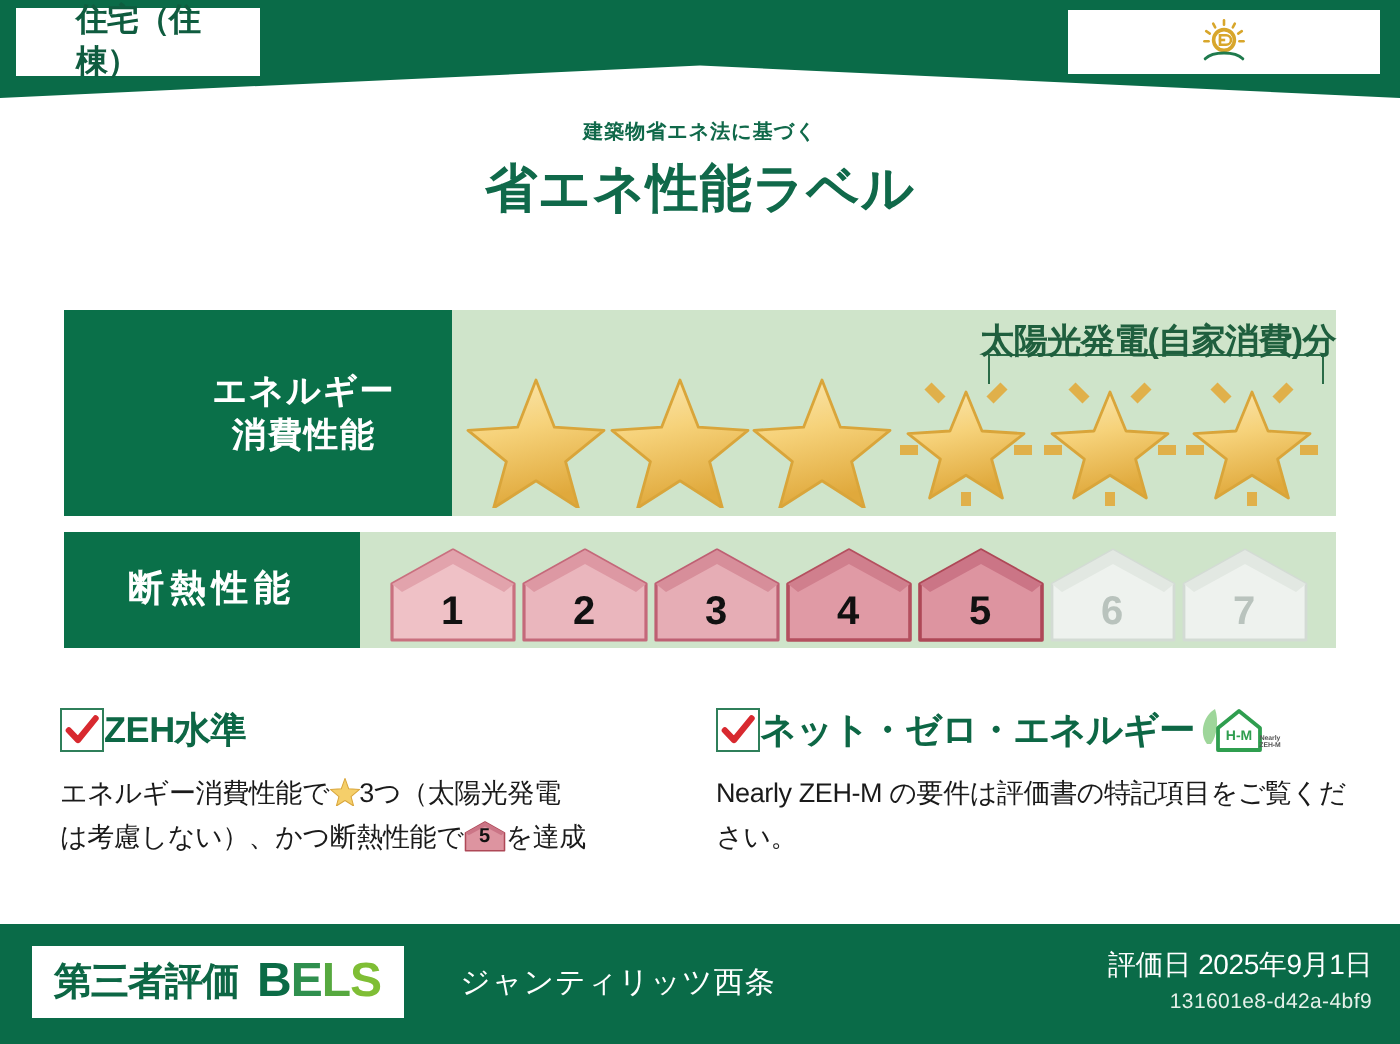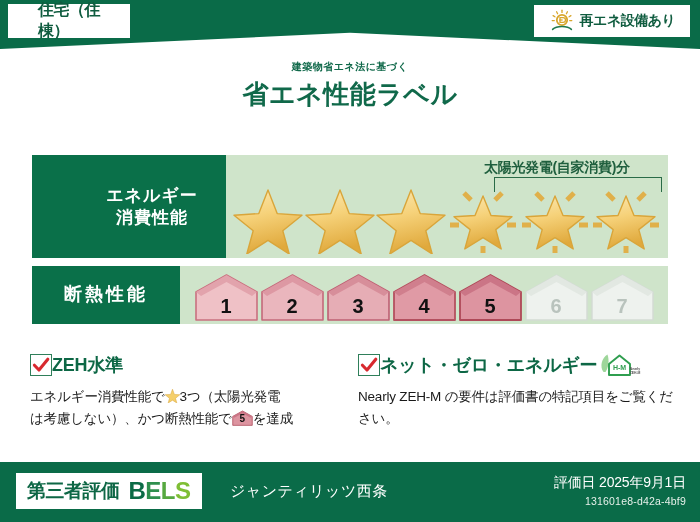--- a/index.html
+++ b/index.html
@@ -97,22 +97,22 @@
   .star-cell{position:relative;width:72px;height:74px;}
   .star-cell svg{position:absolute;left:0;top:0;width:72px;height:74px;}
 
   
   #solar-bracket{
     position:absolute;left:268px;right:6px;top:22px;height:14px;
     border:1.6px solid #2a6b47;border-bottom:none;
   }
   #solar-bracket-label{
     position:absolute;left:258px;right:0;top:4px;
-    text-align:left;
-    font-size:14px;font-weight:bold;color:#1f5f3e;
+    text-align:right;
+    font-size:17px;font-weight:bold;color:#1f5f3e;
     letter-spacing:-0.3px;
     white-space:nowrap;
   }
 
   
   .grades{
     position:absolute;inset:0;
     display:flex;align-items:flex-end;justify-content:center;
     gap:1px;padding:0 6px 2px 6px;box-sizing:border-box;
   }
@@ -227,21 +227,20 @@
         <line x1="3.2" y1="11.6" x2="5.3" y2="11.6"></line>
         <line x1="22.8" y1="11.6" x2="20.7" y2="11.6"></line>
       </g>
       <circle cx="13" cy="11" r="5.2" fill="none" stroke="#d8a62b" stroke-width="1.8"></circle>
       <path d="M11 8.6 h3.1 a2.4 2.4 0 0 1 0 4.8 H11 z" fill="none" stroke="#d8a62b" stroke-width="1.3"></path>
       <line x1="10.4" y1="11" x2="13.6" y2="11" stroke="#d8a62b" stroke-width="1.3"></line>
       <g fill="none" stroke="#1f7a4d" stroke-width="1.5" stroke-linecap="round">
         <path d="M3.6 20.4 C7.5 16.6 18.5 16.6 22.4 20.4"></path>
       </g>
     </svg>
-    <span>再エネ設備あり</span>
   </div>
 
   <div class="title-wrap">
     <div id="label-subtitle">建築物省エネ法に基づく</div>
     <div id="label-title">省エネ性能ラベル</div>
   </div>
 
   <div class="row" id="row-energy">
     <div class="row-label">
       <div>

